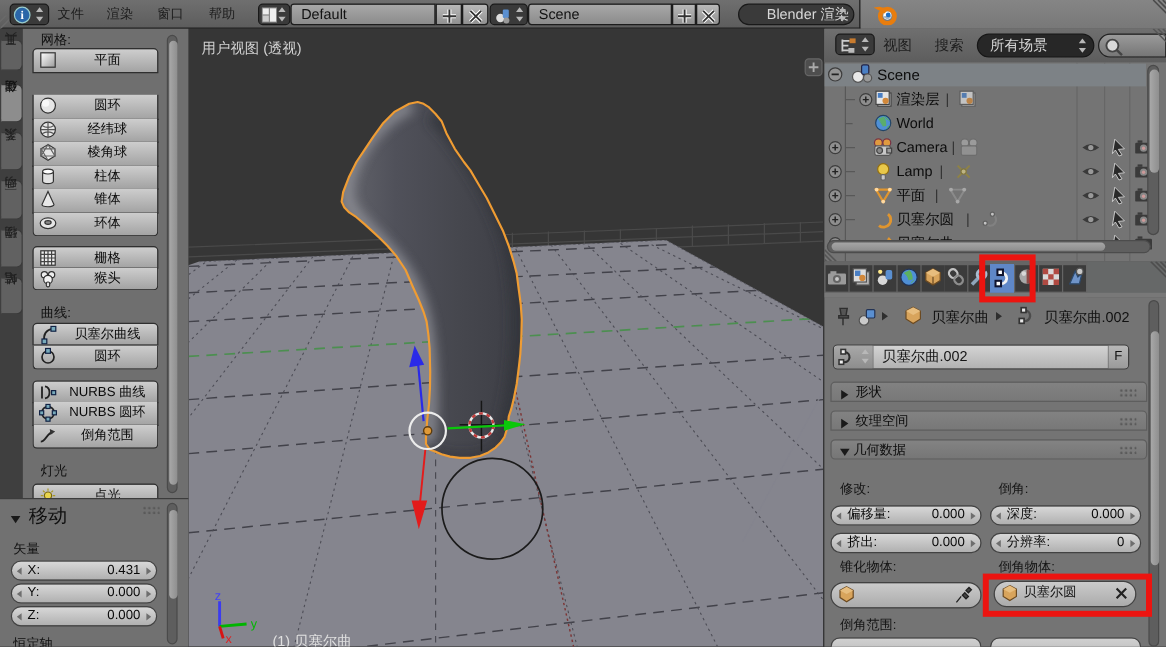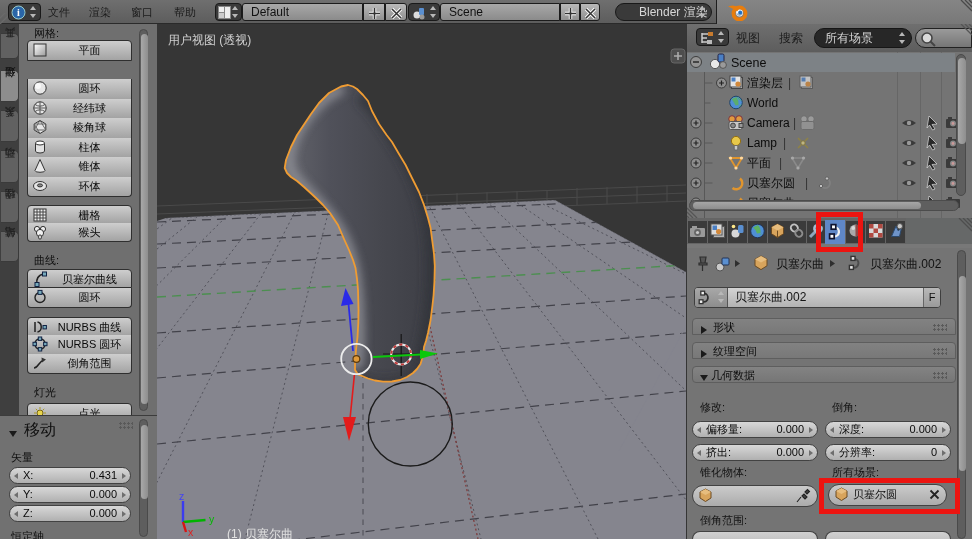--- a/index.html
+++ b/index.html
@@ -689,21 +689,21 @@
       </div>
  <div class="slider" style="left:5px;top:226px;width:126px">
         <span class="lab">挤出:</span>
         <span class="val">0.000</span>
       </div>
  <div class="slider" style="left:138px;top:226px;width:126px">
         <span class="lab">分辨率:</span>
         <span class="val">0</span>
       </div>
  <div class="plabel" style="left:13px;top:247px">锥化物体:</div>
- <div class="plabel" style="left:145px;top:247px">所有场景:</div>
+ <div class="plabel" style="left:145px;top:247px">倒角物体:</div>
  <div class="abs" style="left:5px;top:267px;width:126px;height:22px;background:linear-gradient(#cbcbcb,#ababab);border:1px solid #424242;border-radius:11px">
    <svg class="abs" style="left:5px;top:2px" width="15" height="15">
           <path d="M7.5 1l5.5 3v6l-5.5 3.5L2 10V4z" fill="#d8a45c" stroke="#6b4a22"></path>
           <path d="M7.5 1l5.5 3-5.5 3L2 4z" fill="#e7bd7e"></path>
         </svg>
    <svg class="abs" style="right:6px;top:2px" width="15" height="15">
           <path d="M1 14l4-5M6 8l2-2 3 3-2 2zM9 4l2.5-2.5 2 2L11 6z" stroke="#222" fill="#444" stroke-width="1.1"></path>
         </svg>
  </div>
  <div class="abs" style="left:141px;top:266px;width:119px;height:22px;background:linear-gradient(#cbcbcb,#ababab);border:1px solid #424242;border-radius:11px">

